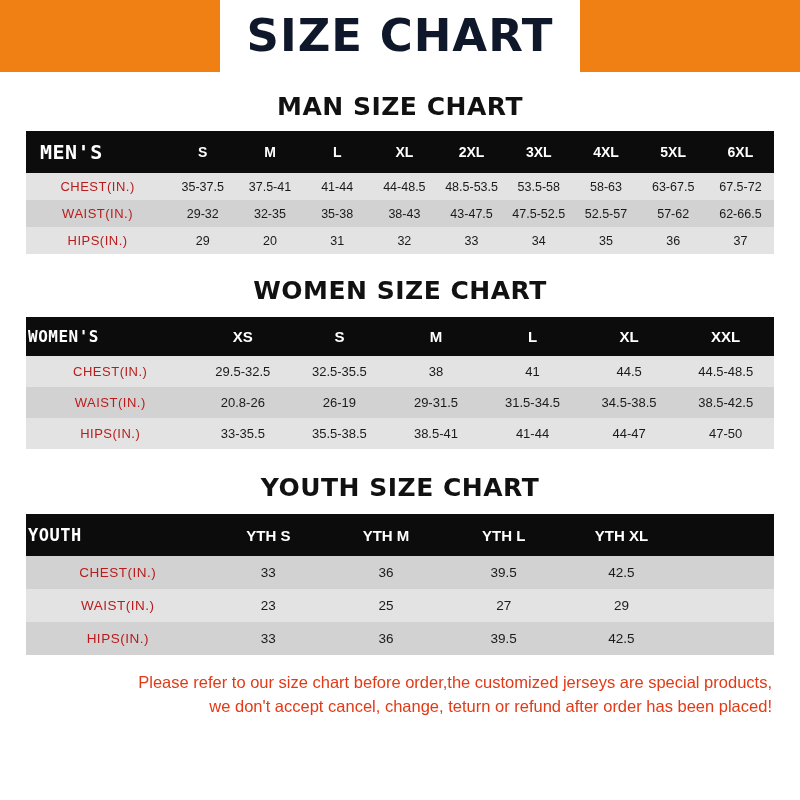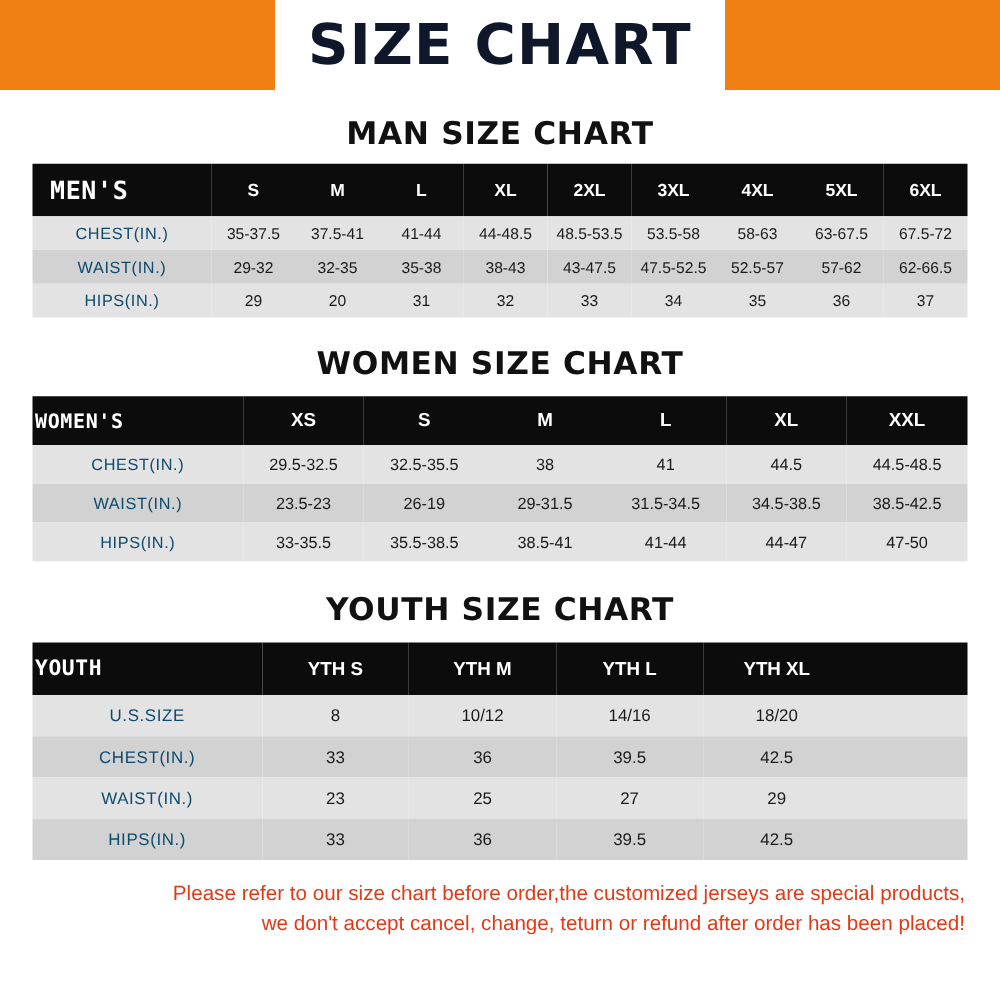--- a/index.html
+++ b/index.html
@@ -85,21 +85,21 @@
     font-weight: bold;
     font-size: 20px;
     letter-spacing: 0.5px;
     text-align: left;
     padding-left: 14px;
   }
   table.size-table tbody td:first-child {
     font-family: "Liberation Sans", sans-serif;
     font-size: 13px;
     letter-spacing: 0.5px;
-    color: #0c4a6e;
+    color: #b91c1c;
   }
   table.size-table tbody tr.odd td { background: #e3e3e3; }
   table.size-table tbody tr.even td { background: #d2d2d2; }
 
   
   #youth-table thead th.rowhead { font-size: 17px; }
   #youth-table th, #youth-table td { font-size: 13.5px; padding: 9px 2px; }
   #youth-table thead th { font-size: 15px; padding: 11px 2px; }
 
   #women-table thead th.rowhead { font-size: 16px; }
@@ -201,21 +201,21 @@
           <td>CHEST(IN.)</td>
           <td>29.5-32.5</td>
           <td>32.5-35.5</td>
           <td>38</td>
           <td>41</td>
           <td>44.5</td>
           <td>44.5-48.5</td>
         </tr>
         <tr class="even">
           <td>WAIST(IN.)</td>
-          <td>23.5-23</td>
+          <td>20.8-26</td>
           <td>26-19</td>
           <td>29-31.5</td>
           <td>31.5-34.5</td>
           <td>34.5-38.5</td>
           <td>38.5-42.5</td>
         </tr>
         <tr class="odd">
           <td>HIPS(IN.)</td>
           <td>33-35.5</td>
           <td>35.5-38.5</td>
@@ -233,28 +233,20 @@
         <tr>
           <th class="rowhead" style="width:24%">YOUTH</th>
           <th>YTH S</th>
           <th>YTH M</th>
           <th>YTH L</th>
           <th>YTH XL</th>
           <th style="width:12%"></th>
         </tr>
       </thead>
       <tbody>
-        <tr class="odd">
-          <td>U.S.SIZE</td>
-          <td>8</td>
-          <td>10/12</td>
-          <td>14/16</td>
-          <td>18/20</td>
-          <td></td>
-        </tr>
         <tr class="even">
           <td>CHEST(IN.)</td>
           <td>33</td>
           <td>36</td>
           <td>39.5</td>
           <td>42.5</td>
           <td></td>
         </tr>
         <tr class="odd">
           <td>WAIST(IN.)</td>

